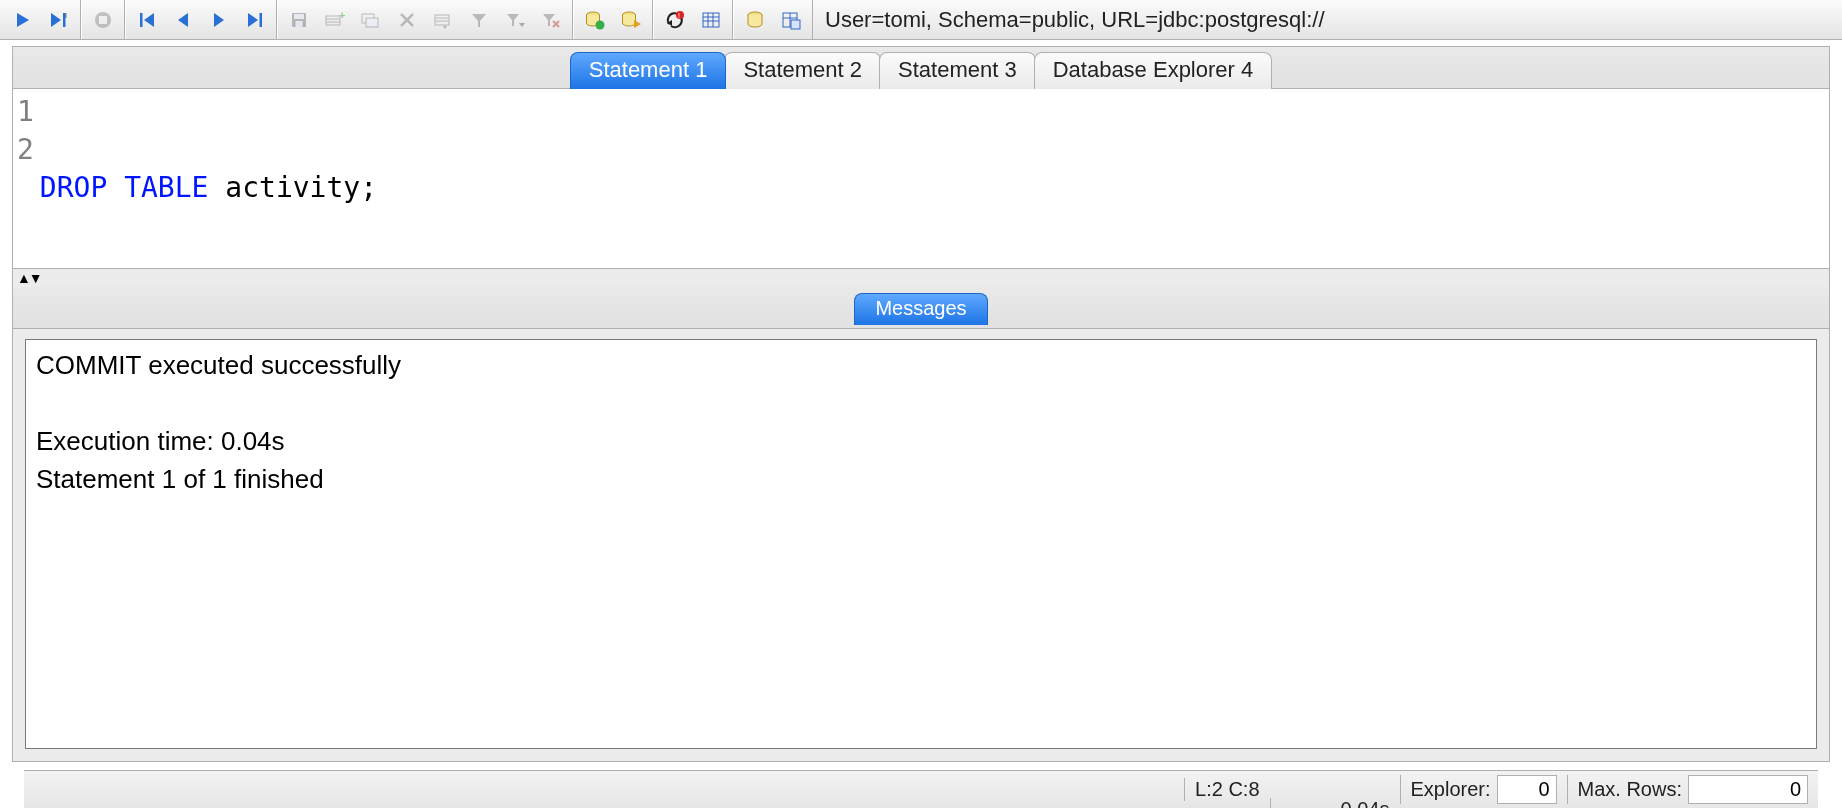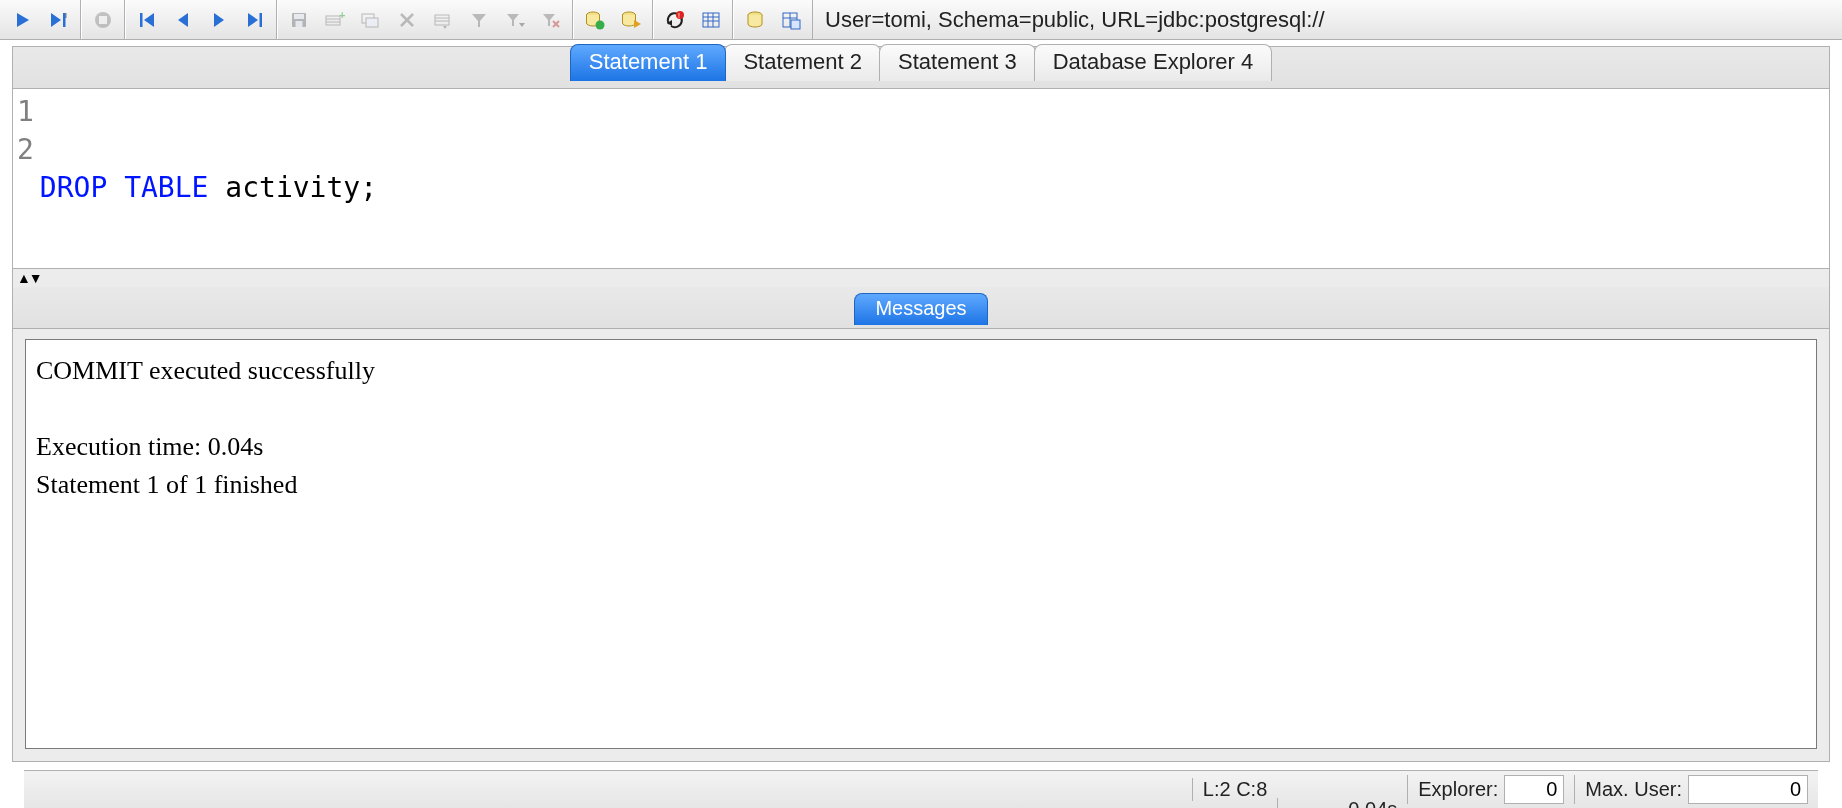--- a/index.html
+++ b/index.html
@@ -98,21 +98,21 @@
     border-bottom:1px solid var(--border);
     gap:0;
   }
   .tab {
     font-size:22px;
     padding:4px 18px 6px 18px;
     border:1px solid var(--border);
     border-bottom:none;
     border-top-left-radius:8px; border-top-right-radius:8px;
     background:linear-gradient(#fbfbfb,#eaeaea);
-    margin:8px -1px;
+    margin:0 -1px;
     color:#222;
     position:relative;
     top:1px;
     cursor:default;
   }
   .tab.active {
     background:linear-gradient(var(--tab-active-top),var(--tab-active-bot));
     color:#fff;
     border-color:#1d66c2;
     z-index:2;
@@ -175,24 +175,24 @@
   .msgs-body-frame {
     flex:1;
     background:var(--bg);
     padding:10px 12px 12px 12px;
     min-height:0;
   }
   .msgs-body {
     height:100%;
     border:1px solid #7a7a7a;
     background:#fff;
-    font-family:Liberation Serif, serif;
+    font-family:Liberation Sans, sans-serif;
     font-size:26px;
     line-height:38px;
-    padding:12px 10px;
+    padding:6px 10px;
     white-space:pre;
     overflow:auto;
   }
 
   
   .statusbar {
     height:38px;
     display:flex;
     align-items:center;
     background:linear-gradient(#f3f3f3,#e6e6e6);
@@ -420,17 +420,17 @@
 
   <div class="statusbar">
     <div class="sb-cell first sb-flex"></div>
     <div class="sb-cell">L:2 C:8</div>
     <div class="sb-cell" style="justify-content:flex-end;min-width:130px;margin-top:40px;">0.04s</div>
     <div class="sb-cell">
       <span>Explorer:</span>
       <input class="sb-input" style="width: 60px;" value="0">
     </div>
     <div class="sb-cell">
-      <span>Max. User:</span>
+      <span>Max. Rows:</span>
       <input class="sb-input" style="width: 120px;" value="0">
     </div>
   </div>
 </div>
 
 </body></html>

